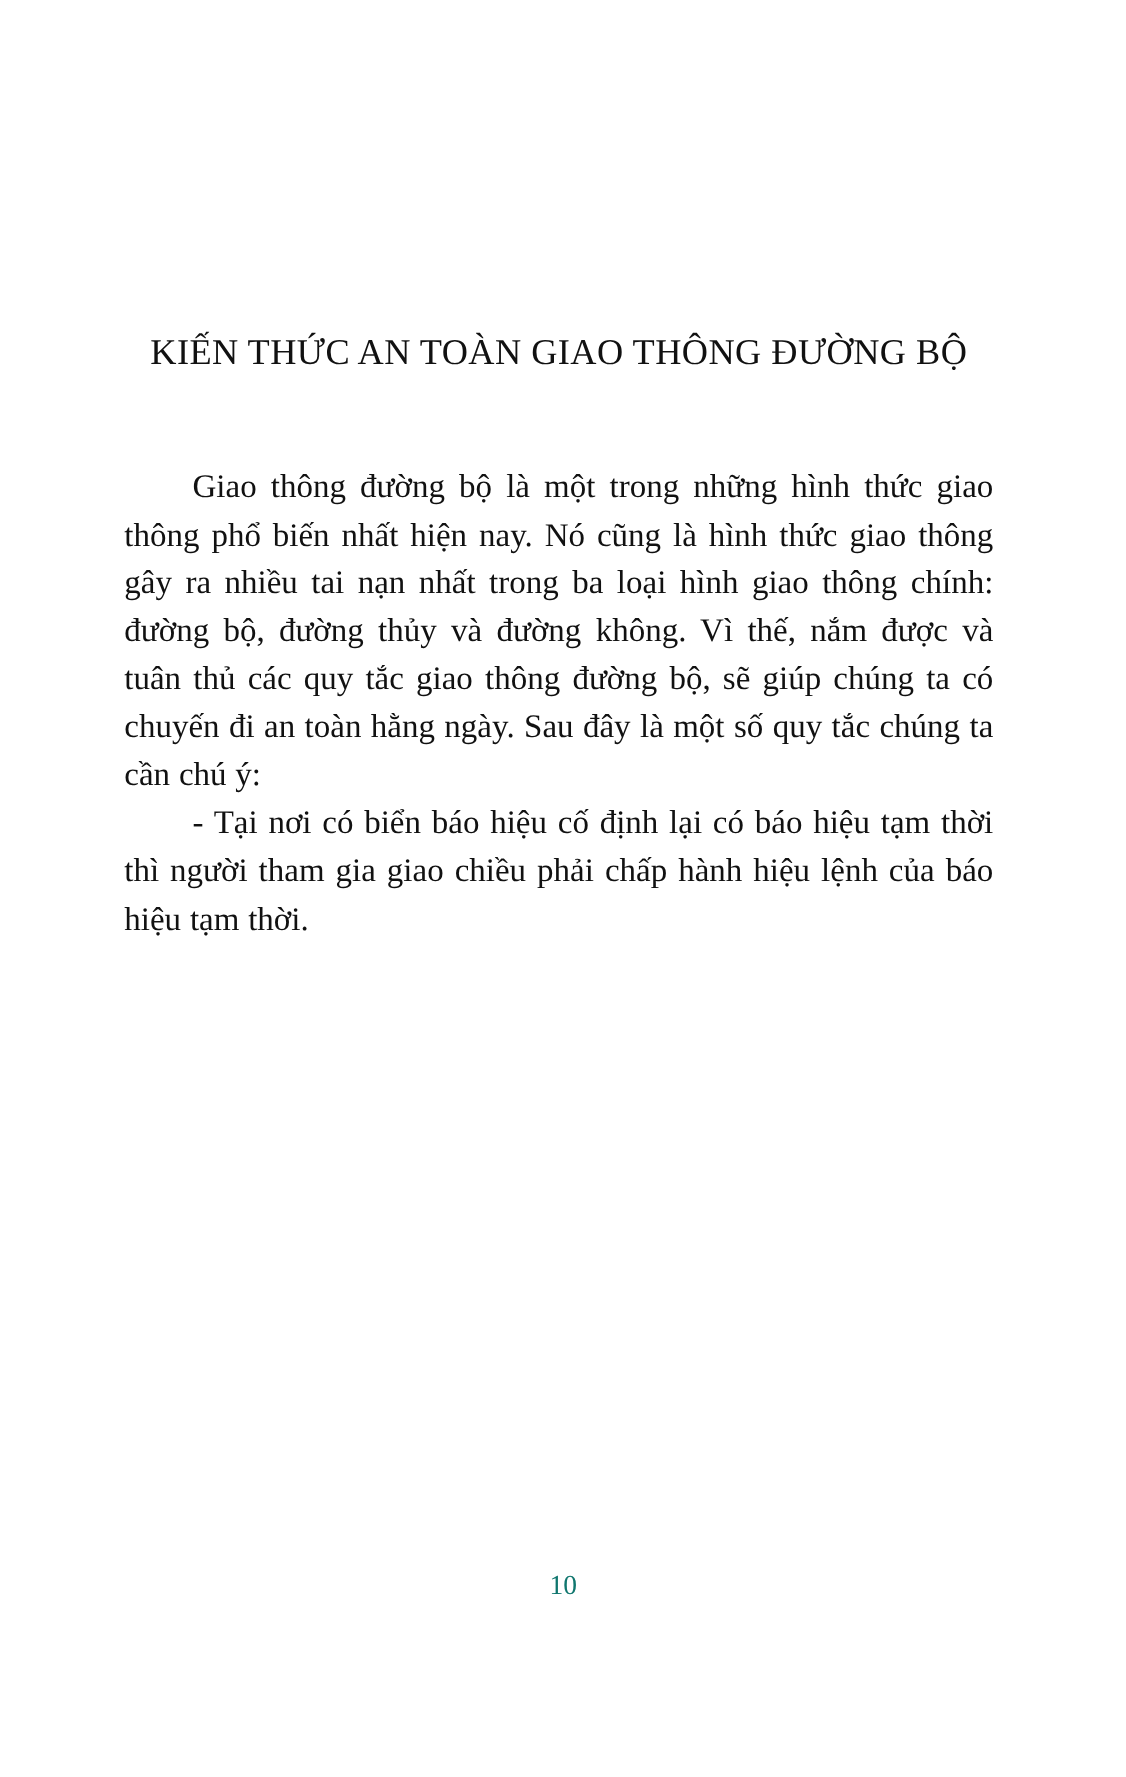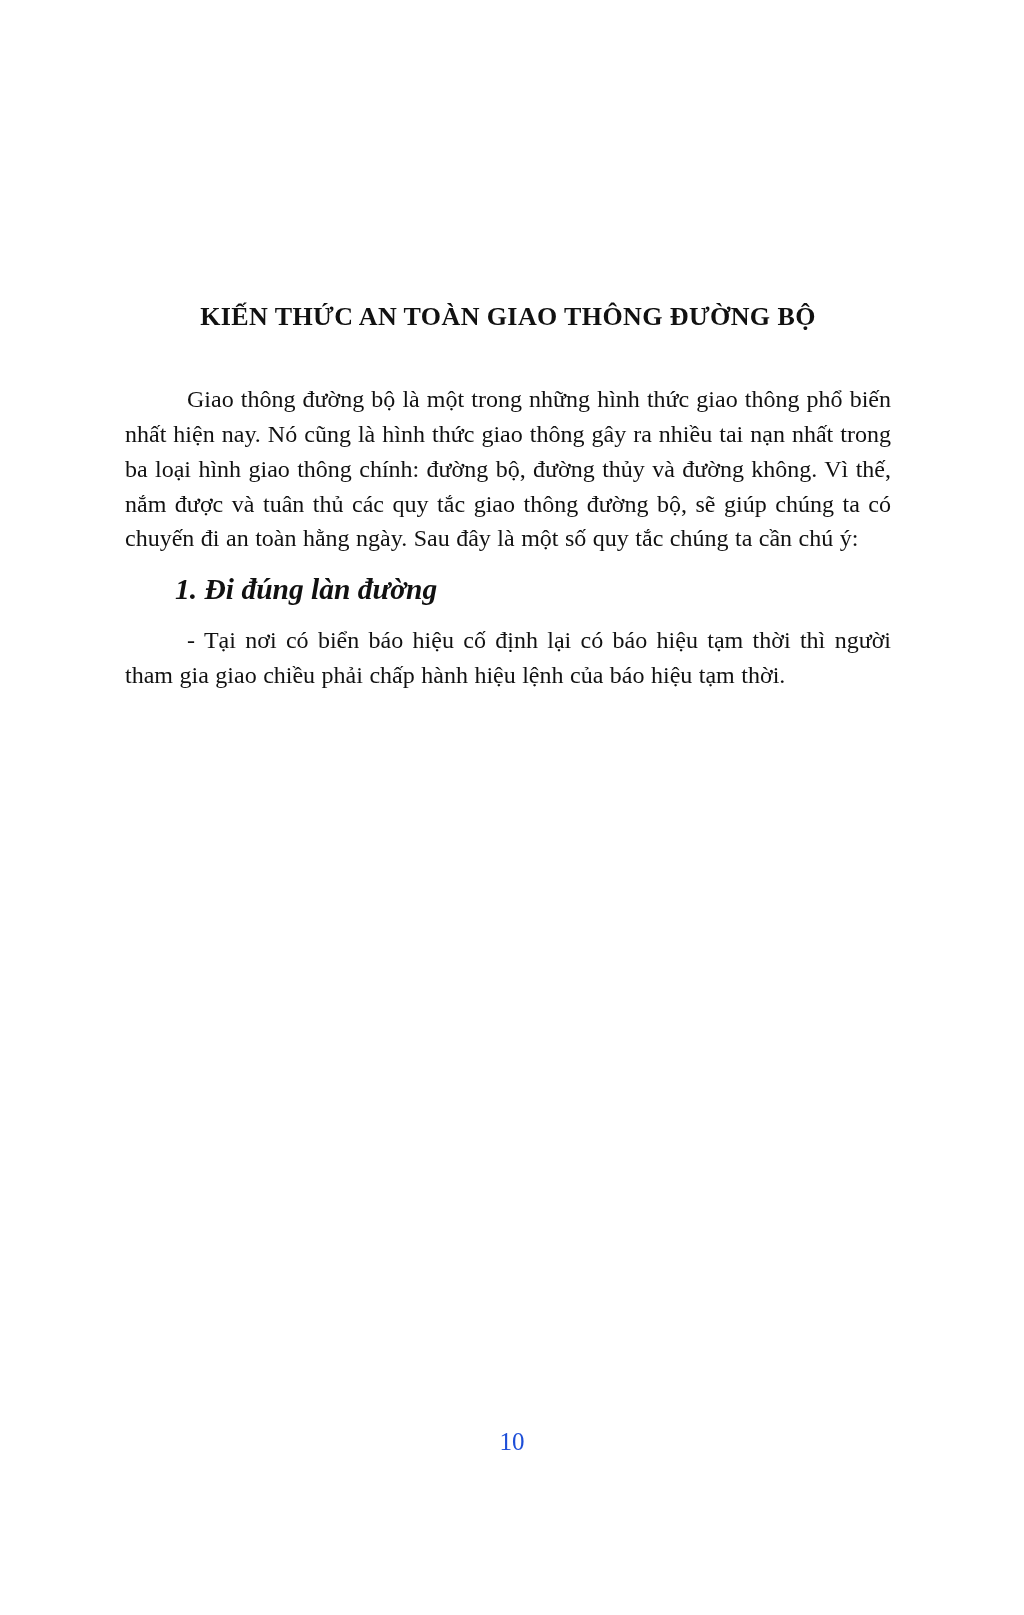--- a/index.html
+++ b/index.html
@@ -23,30 +23,30 @@
     height: 1615px;
     box-sizing: border-box;
   }
   .content {
     position: absolute;
     left: 113px;
     top: 300px;
     width: 790px;
   }
   .page-title {
-    font-size: 26px;
+    font-size: 33px;
     letter-spacing: 0.4px;
     text-align: center;
-    margin: 0 0 48px 0;
-    font-weight: bold;
+    margin: 0 0 78px 0;
+    font-weight: normal;
     line-height: 1.3;
   }
   p.para {
-    margin: 12px;
-    font-size: 24px;
+    margin: 0;
+    font-size: 30px;
     line-height: 1.455;
     text-align: justify;
     text-indent: 62px;
     word-spacing: 0.5px;
   }
   p.heading {
     margin: 0;
     font-size: 29.5px;
     line-height: 1.455;
     font-weight: bold;
@@ -54,34 +54,33 @@
     text-indent: 62px;
     text-align: left;
   }
   .page-number {
     position: absolute;
     left: 0;
     right: 0;
     top: 1428px;
     text-align: center;
     font-size: 25px;
-    color: #1d4ed8;
+    color: #0f766e;
   }
 </style>
 </head>
 <body>
 
 <div class="page">
   <div class="content">
 
     <h1 class="page-title">KIẾN THỨC AN TOÀN GIAO THÔNG ĐƯỜNG BỘ</h1>
 
     <p class="para">Giao thông đường bộ là một trong những hình thức giao thông phổ biến nhất hiện nay. Nó cũng là hình thức giao thông gây ra nhiều tai nạn nhất trong ba loại hình giao thông chính: đường bộ, đường thủy và đường không. Vì thế, nắm được và tuân thủ các quy tắc giao thông đường bộ, sẽ giúp chúng ta có chuyến đi an toàn hằng ngày. Sau đây là một số quy tắc chúng ta cần chú ý:</p>
 
-    <p class="heading">1. Đi đúng làn đường</p>
 
 
 
 
 
     <p class="para">- Tại nơi có biển báo hiệu cố định lại có báo hiệu tạm thời thì người tham gia giao chiều phải chấp hành hiệu lệnh của báo hiệu tạm thời.</p>
 
   </div>
 
   <div class="page-number">10</div>

